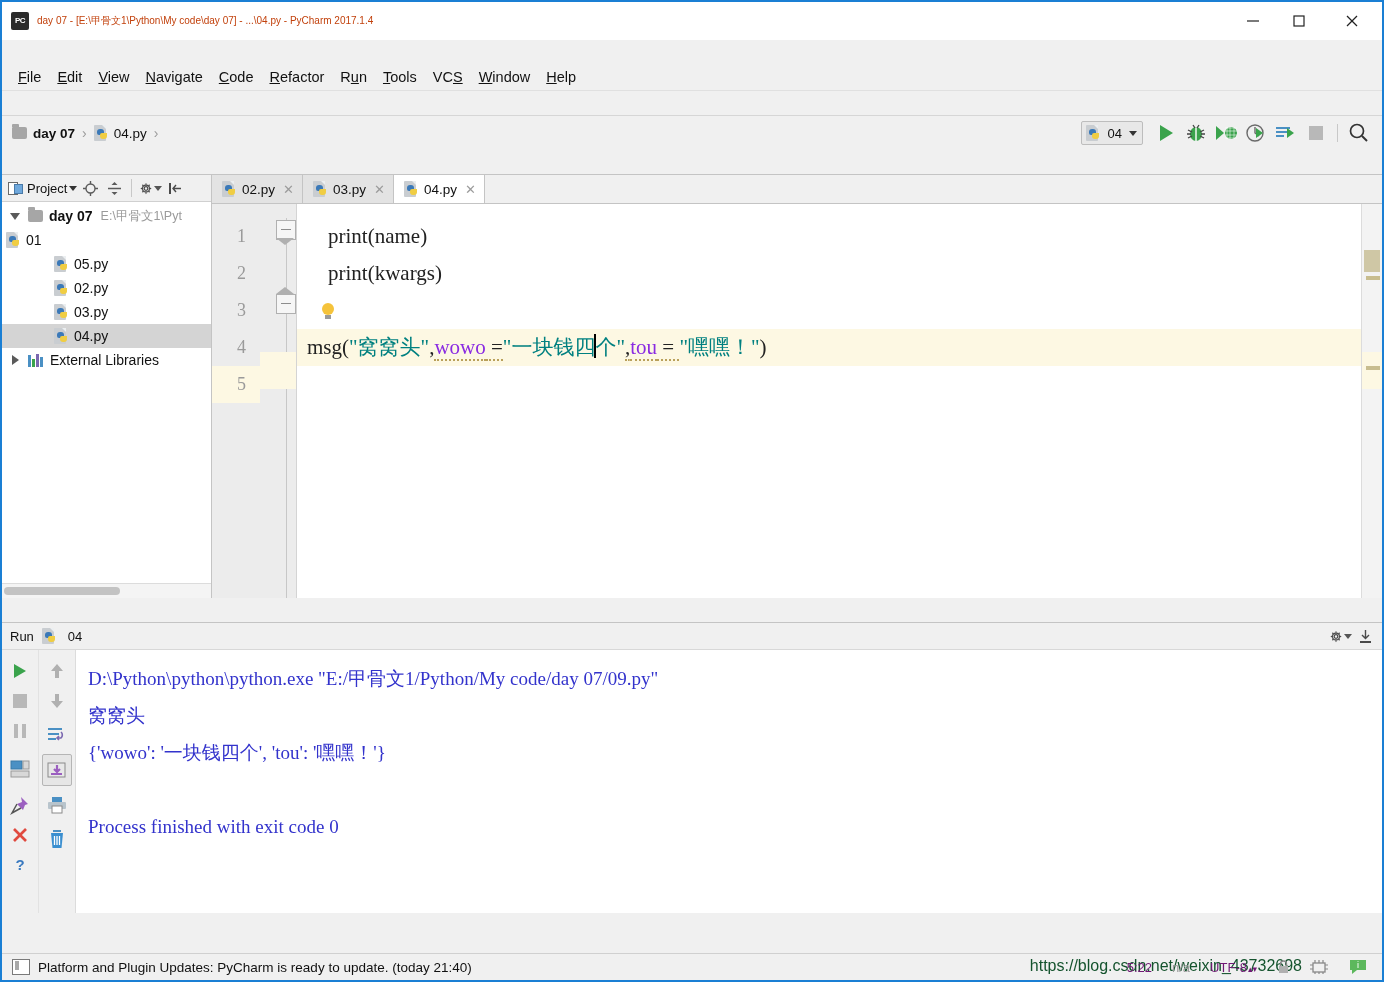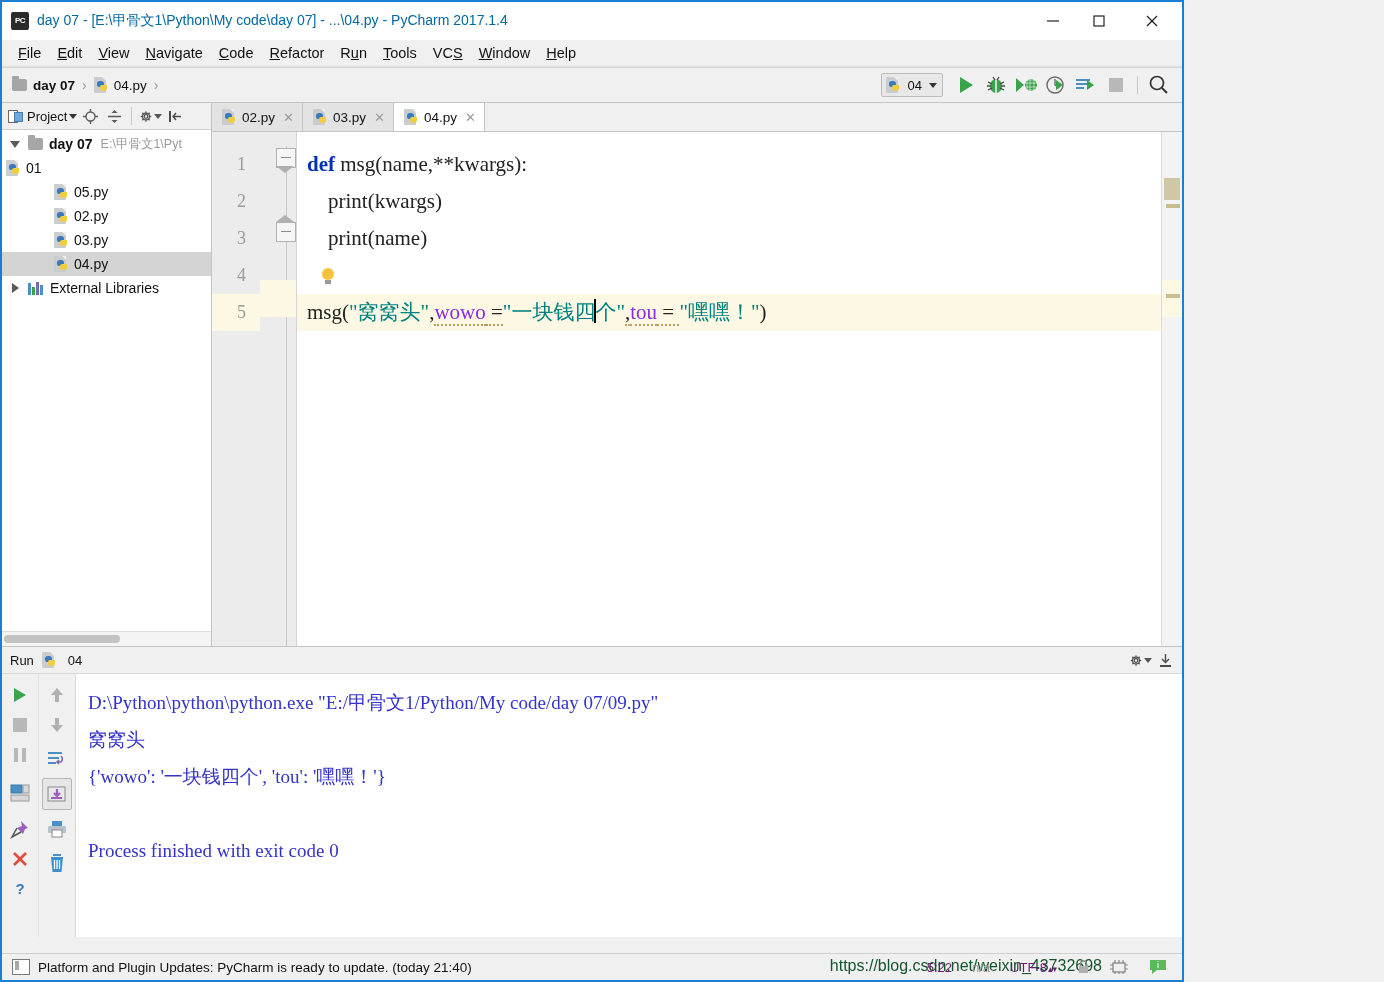--- a/index.html
+++ b/index.html
@@ -5,26 +5,27 @@
   html, body {
     margin: 0; padding: 0;
     width: 1384px; height: 982px;
     overflow: hidden;
     background: #f0f0f0;
     font-family: "Liberation Sans", sans-serif;
     -webkit-font-smoothing: antialiased;
   }
   .app {
     position: relative;
-    width: 1184px; height: 982px;
+    width: 1384px; height: 982px;
     box-sizing: border-box;
     border: 2px solid #1a7fd4;
     background: #f0f0f0;
     display: flex;
     flex-direction: column;
+    gap: 24px;
   }
 
   
   .titlebar {
     height: 38px;
     background: #ffffff;
     display: flex;
     align-items: center;
     flex: none;
     position: relative;
@@ -35,22 +36,22 @@
     background: #2b2b2b;
     color: #fff;
     font-size: 8px;
     font-weight: bold;
     line-height: 18px;
     text-align: center;
     border-radius: 2px;
     letter-spacing: -0.5px;
   }
   .titlebar .title {
-    font-size: 14px;
-    color: #0369a1;
+    font-size: 10px;
+    color: #c2410c;
     white-space: nowrap;
   }
   .wincontrols {
     position: absolute;
     right: 0; top: 0;
     height: 38px;
     display: flex;
   }
   .wincontrols div {
     width: 46px; height: 38px;
@@ -665,23 +666,22 @@
         </div>
 
         <div class="foldcol">
           <div class="vline"></div>
           <div class="curband"></div>
           <div class="fold top"></div>
           <div class="fold bot"></div>
         </div>
 
         <div class="code">
-          <div class="cline"><span class="kw">def</span><span class="fn"> msg(name,**kwargs):</span></div>
+          <div class="cline"><span class="pl">    print(name)</span></div>
           <div class="cline"><span class="pl">    print(kwargs)</span></div>
-          <div class="cline"><span class="pl">    print(name)</span></div>
           <div class="cline"><span class="bulb"><span class="b"></span><span class="s"></span></span></div>
           <div class="cline cur"><span class="pl">msg(</span><span class="str">"窝窝头"</span><span class="pl">,</span><span class="kwarg squig">wowo</span><span class="pl squig"> =</span><span class="str">"一块钱四</span><span class="caret-text"></span><span class="str">个"</span><span class="pl squig">,</span><span class="kwarg squig">tou</span><span class="pl squig"> = </span><span class="str">"嘿嘿！"</span><span class="pl">)</span></div>
         </div>
 
         <div class="ed-right">
           <div class="curline"></div>
           <div class="thumb"></div>
           <div class="mk" style="top:72px"></div>
           <div class="mk" style="top:162px"></div>
         </div>

